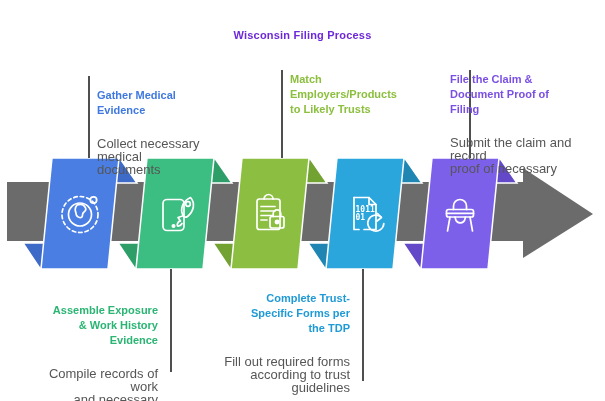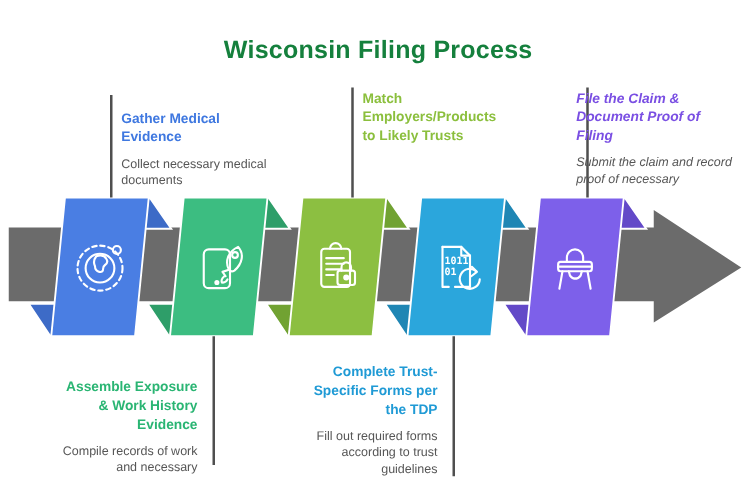--- a/index.html
+++ b/index.html
@@ -1,23 +1,23 @@
 <!DOCTYPE html>
 <html><head>
 <meta charset="utf-8">
 <style>
   html,body{margin:0;padding:0;background:#ffffff;}
   #stage{position:relative;width:605px;height:401px;background:#ffffff;overflow:hidden;
          font-family:"Liberation Sans","DejaVu Sans",sans-serif;}
   #diagram-svg{position:absolute;left:0;top:0;}
   .page-title{position:absolute;left:0;top:29px;width:605px;text-align:center;
-              font-size:20px;font-weight:bold;color:#15803d;letter-spacing:.2px;}
+              font-size:11px;font-weight:bold;color:#6d28d9;letter-spacing:.2px;}
   .step-label{position:absolute;}
   .step-label .heading{font-size:11px;font-weight:bold;line-height:15px;white-space:pre-line;}
-  .step-label .desc{margin-top:7px;font-size:10px;line-height:13px;color:#565656;white-space:pre-line;}
+  .step-label .desc{margin-top:19px;font-size:13px;line-height:13px;color:#565656;white-space:pre-line;}
   .align-right{text-align:right;}
   .connector{position:absolute;width:1.5px;background:#4f4f4f;}
   .icon{stroke:#ffffff;stroke-width:1.7;fill:none;stroke-linecap:round;stroke-linejoin:round;}
   .icon text{stroke:none;fill:#ffffff;font-family:"DejaVu Sans Mono",monospace;font-weight:bold;}
 </style>
 </head>
 <body>
 
 <div id="stage">
 
@@ -112,21 +112,21 @@
     <div class="desc">Collect necessary medical
 documents</div>
   </div>
 
   <div class="step-label" style="left:290px;top:72px;width:140px;">
     <div class="heading" style="color: rgb(139, 191, 61);">Match
 Employers/Products
 to Likely Trusts</div>
   </div>
 
-  <div class="step-label" style="left:461px;top:72px;width:125px;font-style:italic;">
+  <div class="step-label" style="left:450px;top:72px;width:125px;">
     <div class="heading" style="color: rgb(122, 79, 227);">File the Claim &amp;
 Document Proof of
 Filing</div>
     <div class="desc">Submit the claim and record
 proof of necessary</div>
   </div>
 
   <div class="step-label align-right" style="left:18px;top:303px;width:140px;">
     <div class="heading" style="color: rgb(42, 181, 115);">Assemble Exposure
 &amp; Work History

